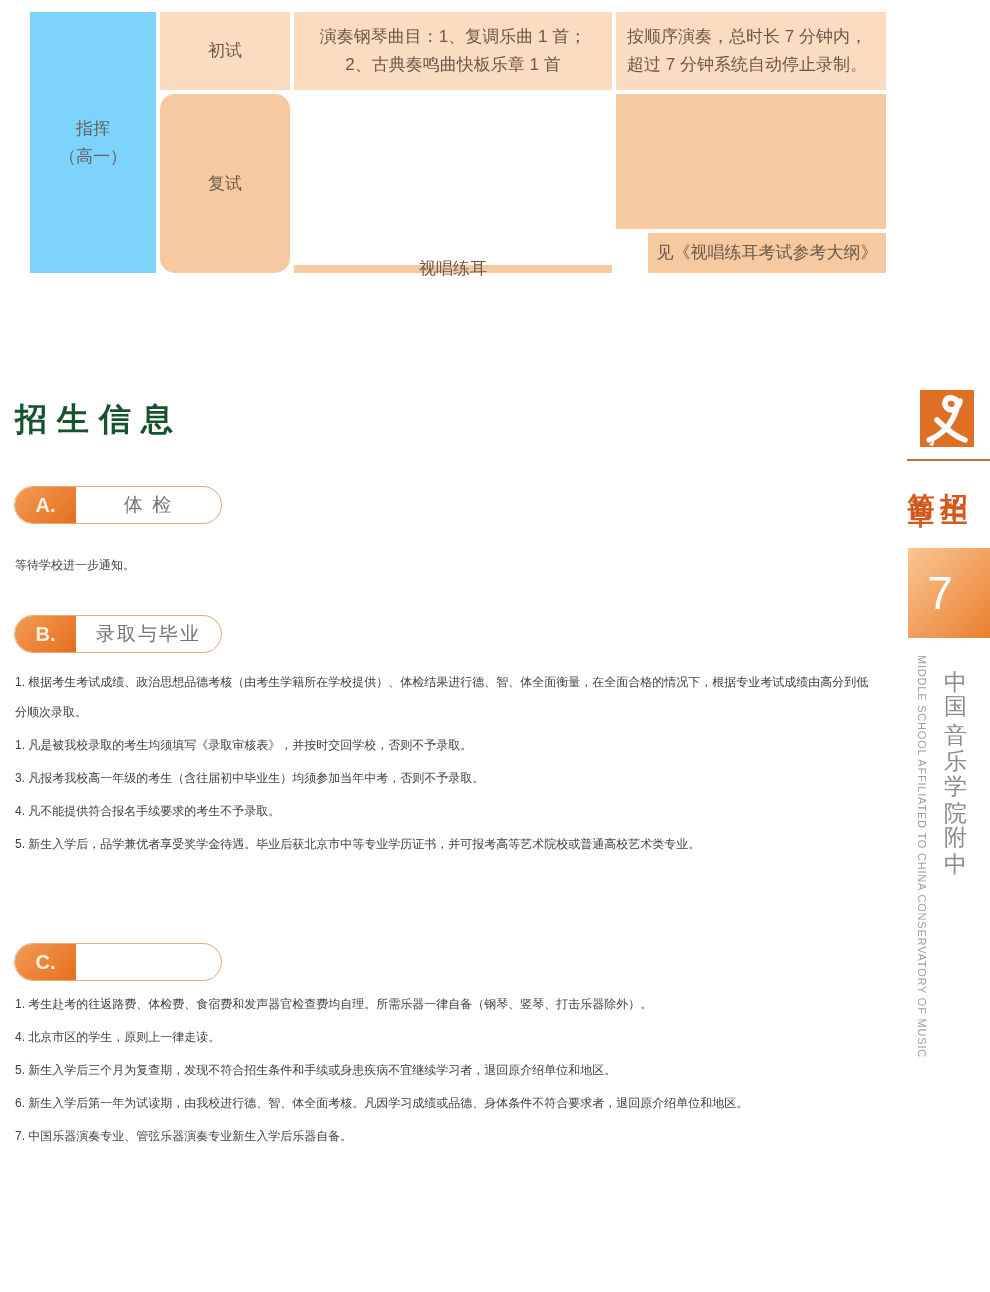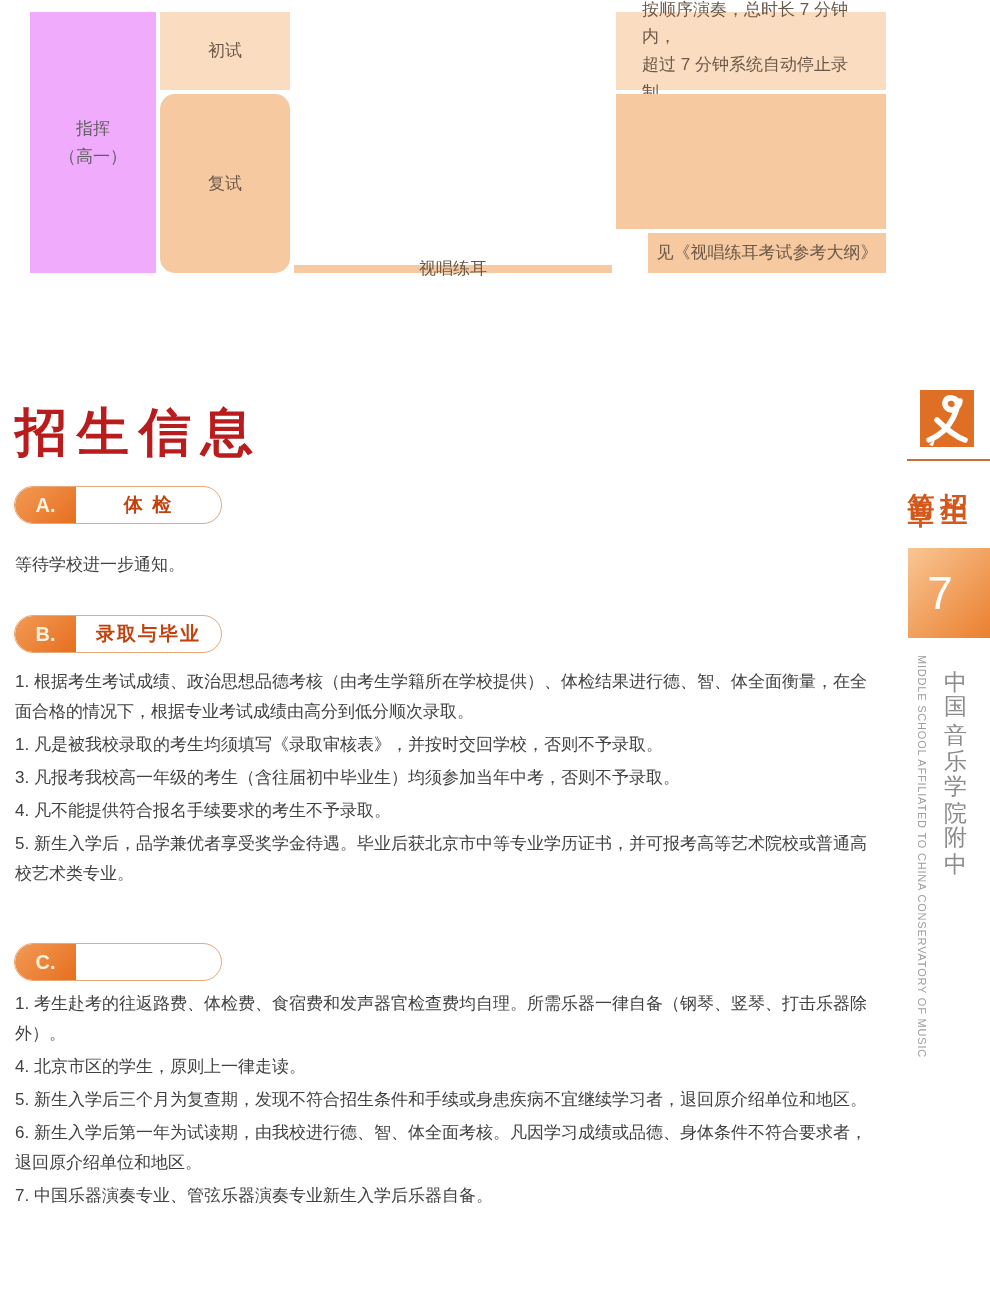--- a/index.html
+++ b/index.html
@@ -14,66 +14,66 @@
     display:grid;
     grid-template-columns:126px 130px 318px 270px;
     grid-template-rows:78px 135px 40px;
     gap:4px;
   }
   .cell{
     display:flex;align-items:center;justify-content:center;
     text-align:center;font-size:17px;line-height:1.62;color:#6b5848;
     white-space:pre-line;padding:4px 8px;box-sizing:border-box;
   }
-  .cell.gray{background:#f0abfc;color:#5f5f5f;grid-column:1;grid-row:1/4;}
+  .cell.gray{background:#7dd3fc;color:#5f5f5f;grid-column:1;grid-row:1/4;}
   .cell.light{background:#fadcc0;}
   .cell.mid{background:#f6c9a1;}
   .c-stage1{grid-column:2;grid-row:1;}
   .c-stage2{grid-column:2;grid-row:2/4;border-radius:15px;}
   .c-r1c3{grid-column:3;grid-row:1;}
-  .c-r1c4{grid-column:4;grid-row:1;text-align:left;justify-content:flex-start;padding-left:26px;}
+  .c-r1c4{grid-column:4;grid-row:1;text-align:left;justify-content:flex-start;padding-left:11px;}
   .c-r2c3{grid-column:3;grid-row:2;}
   .c-r2c4{grid-column:4;grid-row:2;}
   .c-r3c3{grid-column:3;grid-row:3;margin-top:32px;}
   .c-r3c4{grid-column:4;grid-row:3;margin-left:32px;}
 
   
   .page-title{
     position:absolute;left:15px;top:398px;margin:0;
     font-family:"Liberation Serif","DejaVu Serif",serif;
-    font-size:52px;font-weight:600;letter-spacing:10px;color:#b91c1c;
+    font-size:32px;font-weight:600;letter-spacing:10px;color:#14532d;
   }
 
   
   .badge{
     position:absolute;left:14px;width:208px;height:38px;
     display:flex;align-items:stretch;background:#ffffff;
     border:1px solid #e8a977;border-radius:20px;overflow:hidden;box-sizing:border-box;
   }
   .badge-letter{
     width:61px;flex:0 0 61px;display:flex;align-items:center;justify-content:center;
     background:linear-gradient(135deg,#f29a55 0%,#e66f1f 100%);
     color:#fdf0dc;font-size:20px;font-weight:bold;
     border-radius:19px 0 0 19px;
   }
   .badge-title{
     flex:1;display:flex;align-items:center;justify-content:center;
-    color:#c2410c;font-size:19px;font-weight:700;letter-spacing:2px;
+    color:#737373;font-size:19px;font-weight:400;letter-spacing:2px;
   }
   .badge-a{top:486px;}
   .badge-b{top:615px;}
   .badge-c{top:943px;}
 
   
   .para-block{position:absolute;left:15px;width:858px;}
   .block-a{top:550px;}
   .block-b{top:667px;}
   .block-c{top:989px;}
   .para-block p{
-    margin:0 0 3px 0;font-size:17px;line-height:30px;color:#414141;
+    margin:0 0 3px 0;font-size:12px;line-height:30px;color:#414141;
   }
 
   
   .logo{position:absolute;left:920px;top:390px;width:54px;height:57px;}
   .sidebar-divider{position:absolute;left:907px;top:459px;width:83px;height:2px;background:#c96f33;}
   .vertical-tab{
     position:absolute;left:904px;top:471px;height:70px;
     writing-mode:vertical-rl;white-space:pre-line;
     font-family:"Liberation Serif","DejaVu Serif",serif;
     font-size:27px;font-weight:bold;color:#d2581b;
@@ -101,20 +101,22 @@
 </head>
 <body>
 
 <div class="page">
 
   <div class="exam-table">
     <div class="cell gray">指挥
 （高一）</div>
     <div class="cell light c-stage1">初试</div>
     <div class="cell mid c-stage2">复试</div>
+    <div class="cell light c-r1c3">演奏钢琴曲目：1、复调乐曲 1 首；
+2、古典奏鸣曲快板乐章 1 首</div>
     <div class="cell light c-r1c4">按顺序演奏，总时长 7 分钟内，
 超过 7 分钟系统自动停止录制。</div>
     <div class="cell mid c-r2c4"></div>
     <div class="cell mid c-r3c3">视唱练耳</div>
     <div class="cell mid c-r3c4">见《视唱练耳考试参考大纲》</div>
   </div>
 
   <h1 class="page-title">招生信息</h1>
 
   <div class="badge badge-a">

